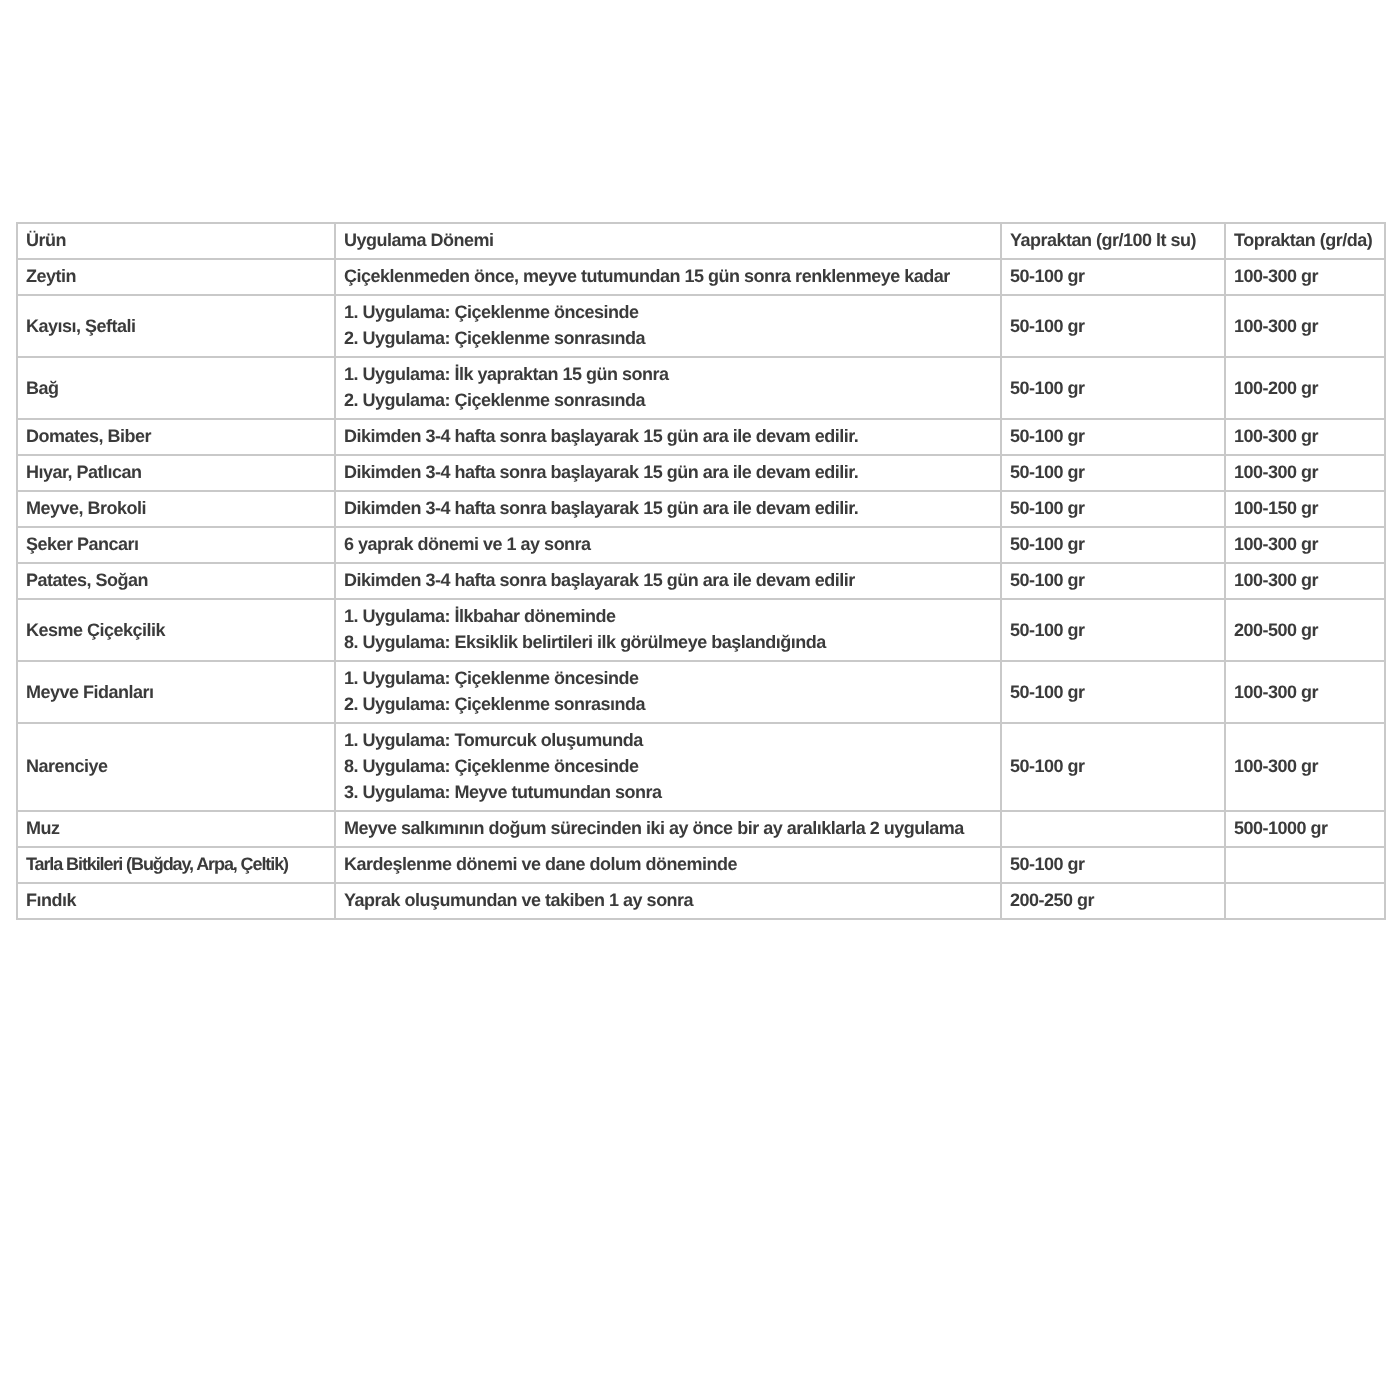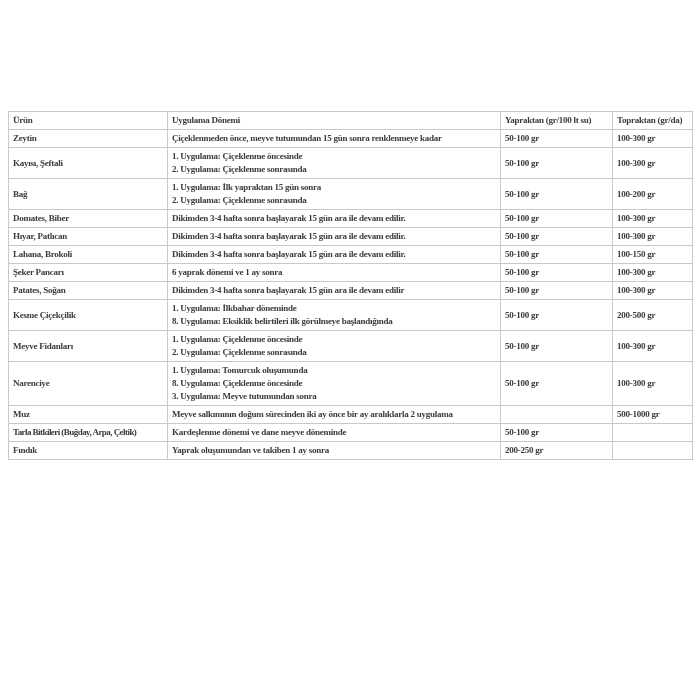--- a/index.html
+++ b/index.html
@@ -17,21 +17,20 @@
     width: 684px;
   }
   table.dose-table {
     border-collapse: collapse;
     table-layout: fixed;
     width: 684px;
     font-size: 9px;
     font-weight: 700;
     color: #3b3b3b;
     letter-spacing: -0.25px;
-    font-family: Liberation Serif, serif;
   }
   table.dose-table th,
   table.dose-table td {
     border: 1px solid #c9c9c9;
     padding: 2px 4px;
     text-align: left;
     vertical-align: middle;
     white-space: nowrap;
     line-height: 13px;
     font-weight: 700;
@@ -100,21 +99,21 @@
       </tr>
       <tr>
         <td>Hıyar, Patlıcan</td>
         <td>
             <div class="period-line">Dikimden 3-4 hafta sonra başlayarak 15 gün ara ile devam edilir.</div>
           </td>
         <td>50-100 gr</td>
         <td>100-300 gr</td>
       </tr>
       <tr>
-        <td>Lahana, Brokoli</td>
+        <td>Meyve, Brokoli</td>
         <td>
             <div class="period-line">Dikimden 3-4 hafta sonra başlayarak 15 gün ara ile devam edilir.</div>
           </td>
         <td>50-100 gr</td>
         <td>100-150 gr</td>
       </tr>
       <tr>
         <td>Şeker Pancarı</td>
         <td>
             <div class="period-line">6 yaprak dönemi ve 1 ay sonra</div>
@@ -162,21 +161,21 @@
         <td>Muz</td>
         <td>
             <div class="period-line">Meyve salkımının doğum sürecinden iki ay önce bir ay aralıklarla 2 uygulama</div>
           </td>
         <td></td>
         <td>500-1000 gr</td>
       </tr>
       <tr>
         <td class="fit">Tarla Bitkileri (Buğday, Arpa, Çeltik)</td>
         <td>
-            <div class="period-line">Kardeşlenme dönemi ve dane meyve döneminde</div>
+            <div class="period-line">Kardeşlenme dönemi ve dane dolum döneminde</div>
           </td>
         <td>50-100 gr</td>
         <td></td>
       </tr>
       <tr>
         <td>Fındık</td>
         <td>
             <div class="period-line">Yaprak oluşumundan ve takiben 1 ay sonra</div>
           </td>
         <td>200-250 gr</td>

